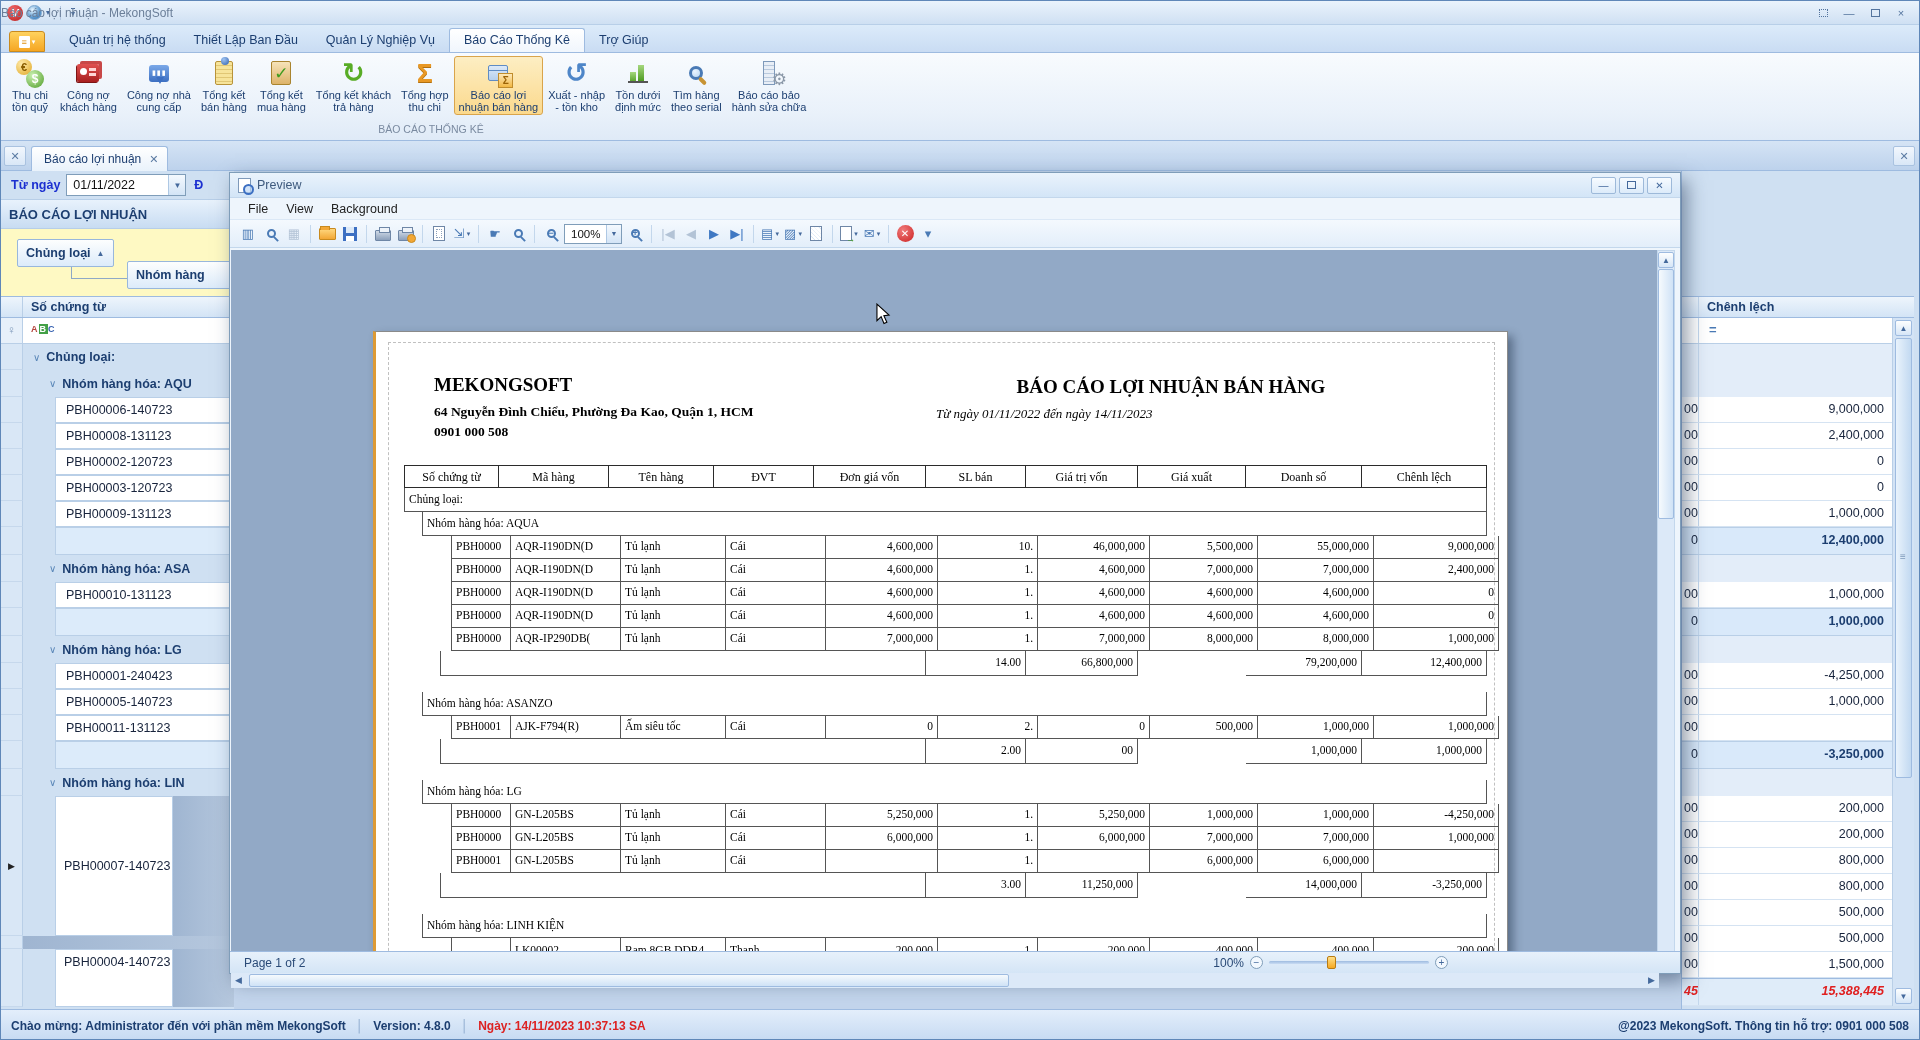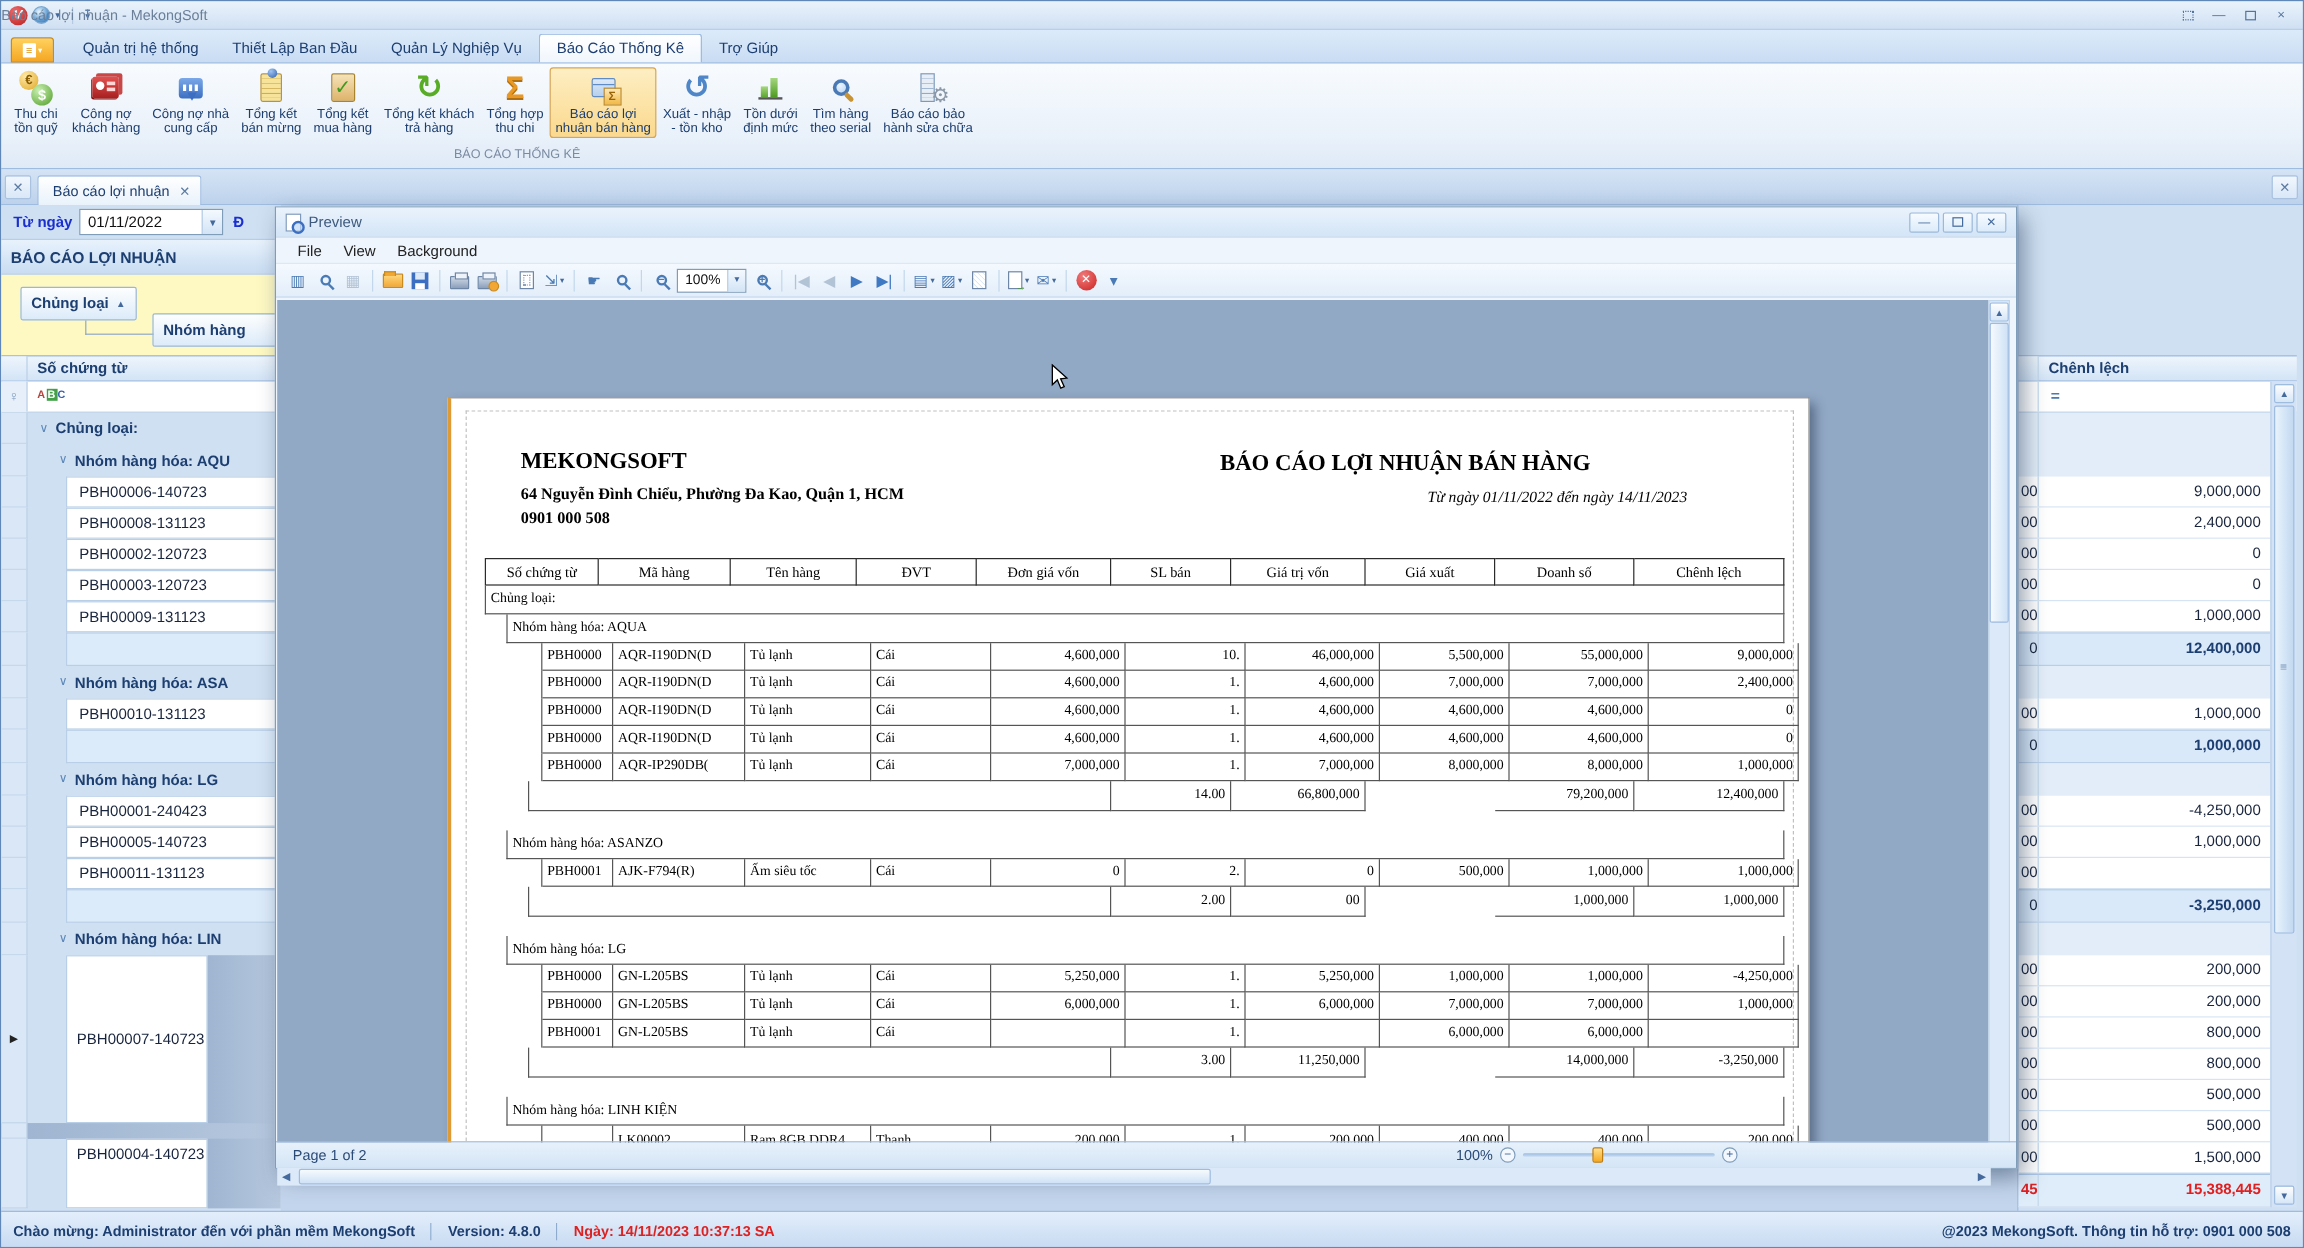--- a/index.html
+++ b/index.html
@@ -126,21 +126,21 @@
   #right-panel .gridfilter{left:0;top:147px;width:232px;}
   .sliver{width:17px;border-right:1px solid #c3d7ec;text-align:right;overflow:hidden;color:#18243c;}
   #right-rows{position:absolute;left:0;top:173px;width:210px;}
   .rrow{display:flex;border-bottom:1px solid #d5e3f2;}
   .rrow .val{flex:1;text-align:right;padding:5px 8px 0 0;color:#18243c;font-size:12.5px;}
   .rrow .sliver{padding-top:5px;font-size:12.5px;}
   .rrow.data{background:#fff;}
   .rrow.group{background:#e3edf9;border-bottom:none;}
   .rrow.summary{background:#d9e9fa;border-top:1px solid #b9cfe7;border-bottom:1px solid #b9cfe7;}
   .rrow.summary .val{font-weight:bold;color:#1c3e70;}
-  .rrow.total{background:#dfecf9;border-top:1px solid #9ebbe0;height:28px;}
+  .rrow.total{background:#dfecf9;border-top:1px solid #9ebbe0;height:28px;font-style:italic;}
   .rrow.total .val,.rrow.total .sliver{color:#e02020;font-weight:bold;}
   .vscroll{position:absolute;left:210px;top:147px;width:22px;height:688px;background:#d3e3f5;border-left:1px solid #b9cfe7;}
   .varrow{position:absolute;left:2px;width:17px;height:16px;background:linear-gradient(#fdfefe,#d6e6f7);border:1px solid #9ebbe0;border-radius:2px;
     color:#44699c;font-size:8px;text-align:center;line-height:15px;}
   .vthumb{position:absolute;left:2px;top:20px;width:17px;height:440px;background:linear-gradient(90deg,#e9f3fc,#c2d9f1);border:1px solid #9ebbe0;border-radius:2px;}
   .vthumb::after{content:"≡";position:absolute;left:4px;top:212px;color:#7e99ba;font-size:10px;}
   
   #preview{position:absolute;left:228px;top:1px;width:1452px;height:802px;background:#eef5fc;border:1px solid #7f9db9;
     box-shadow:6px 8px 18px rgba(30,50,80,.5);}
   .pv-title{height:25px;background:linear-gradient(#eaf3fc,#d3e5f7);border-bottom:1px solid #c3d7ec;display:flex;align-items:center;padding:0 8px;}
@@ -195,21 +195,21 @@
   .zthumb{position:absolute;left:58px;top:-5px;width:9px;height:13px;background:linear-gradient(#ffe08a,#f6a821);border:1px solid #b97b12;border-radius:2px;}
   
   #page{position:absolute;left:142px;top:81px;width:1135px;height:1400px;background:#fff;border:1px solid #8a8a8a;
     border-left:3px solid #dd9a35;box-shadow:5px 5px 9px rgba(20,35,60,.45);}
   .pmargin{position:absolute;left:12px;right:12px;top:10px;bottom:8px;border:1px dashed #c0c0c0;border-bottom:none;}
   #page,.report{font-family:"Liberation Serif","DejaVu Serif",serif;color:#000;}
   .co-name{position:absolute;left:58px;top:42px;font-size:19px;font-weight:bold;}
   .co-addr{position:absolute;left:58px;top:72px;font-size:13.5px;font-weight:bold;}
   .co-phone{position:absolute;left:58px;top:92px;font-size:13.5px;font-weight:bold;}
   .rp-title{position:absolute;left:560px;top:44px;width:470px;text-align:center;font-size:19px;font-weight:bold;}
-  .rp-sub{position:absolute;left:560px;top:74px;width:470px;text-align:right;font-size:13px;font-style:italic;}
+  .rp-sub{position:absolute;left:560px;top:74px;width:470px;text-align:left;font-size:13px;font-style:italic;}
   #rtable{position:absolute;left:28px;top:133px;width:1083px;}
   .prow{display:grid;font-size:11.5px;}
   .phead{grid-template-columns:95px 110px 105px 100px 112px 100px 112px 108px 116px 125px;height:23px;}
   .phead .pc{border:1px solid #2b2b2b;border-left:none;text-align:center;font-size:12px;padding-top:4px;}
   .phead .pc:first-child{border-left:1px solid #2b2b2b;}
   .pg1{height:24px;border:1px solid #555;border-top:none;padding:5px 0 0 4px;}
   .pg2{height:24px;margin-left:18px;width:1065px;border:1px solid #555;border-top:none;padding:5px 0 0 4px;}
   .pdata{grid-template-columns:59px 110px 105px 100px 112px 100px 112px 108px 116px 125px;height:23px;margin-left:47px;border-left:1px solid #555;}
   .pdata.lg{height:27px;}
   .pdata .pc{border-right:1px solid #555;border-bottom:1px solid #555;padding:4px 4px 0 4px;overflow:hidden;white-space:nowrap;}
@@ -290,21 +290,21 @@
             <span class="ic-pin-blue"></span>
           </div>
           <div class="rlabel">Công nợ nhà</div>
           <div class="rlabel">cung cấp</div>
         </div>
         <div class="rbtn">
           <div class="ricon">
             <span class="ic-notepad"></span>
           </div>
           <div class="rlabel">Tổng kết</div>
-          <div class="rlabel">bán mừng</div>
+          <div class="rlabel">bán hàng</div>
         </div>
         <div class="rbtn">
           <div class="ricon">
             <span class="ic-clipboard-check"></span>
           </div>
           <div class="rlabel">Tổng kết</div>
           <div class="rlabel">mua hàng</div>
         </div>
         <div class="rbtn">
           <div class="ricon">

